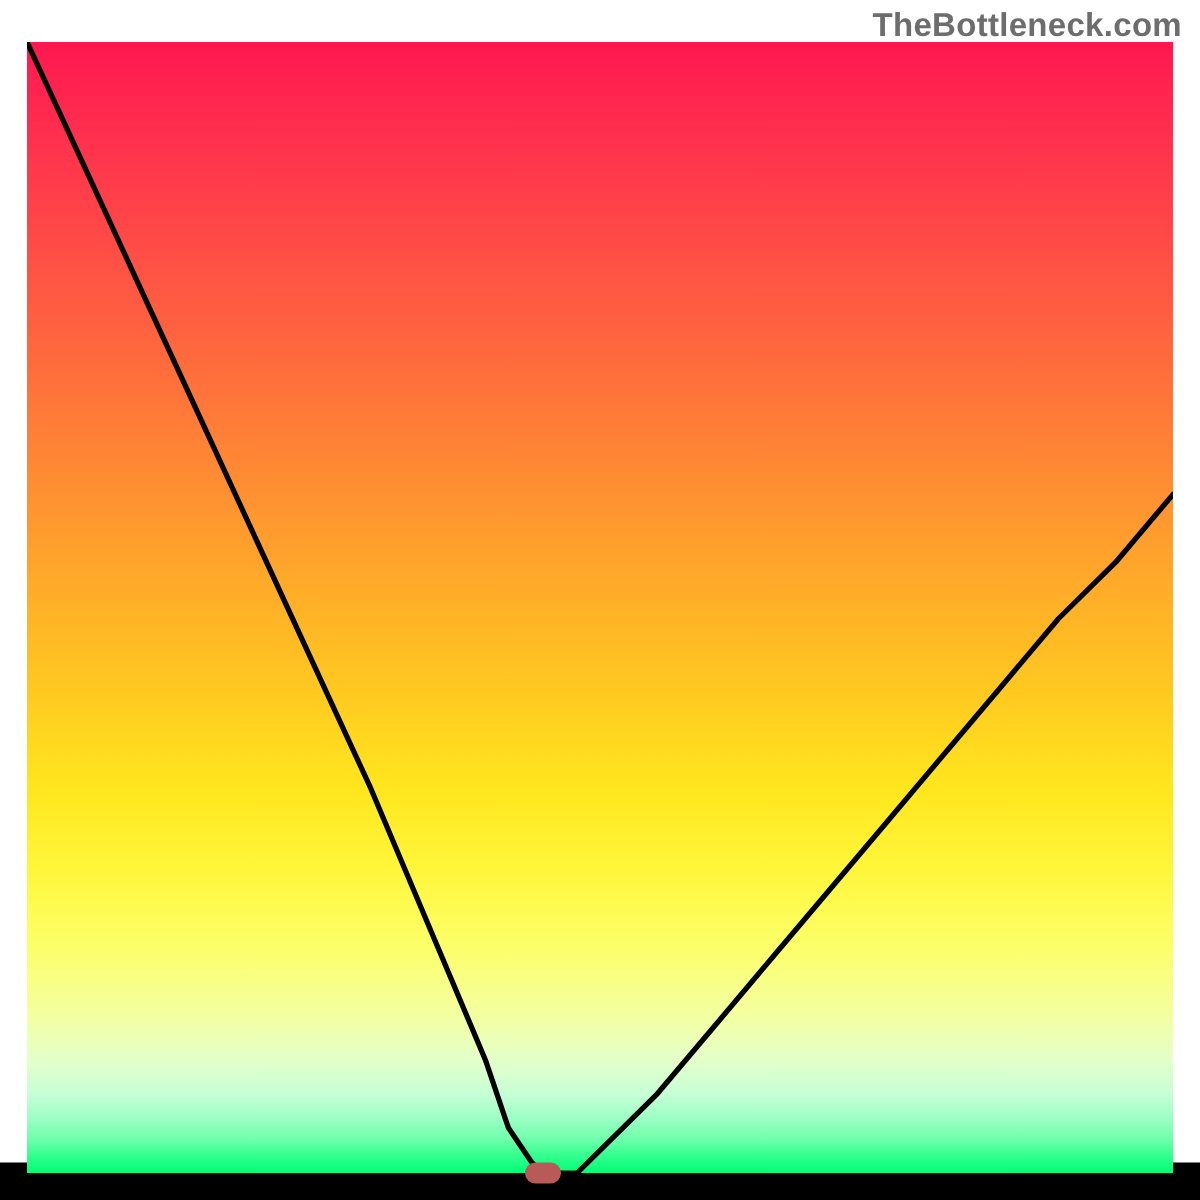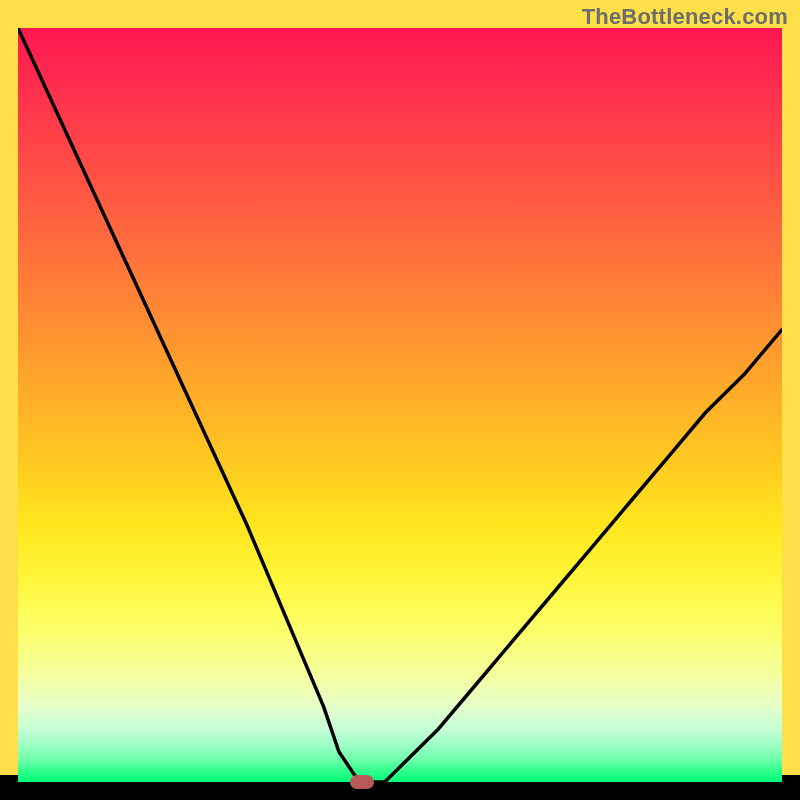--- a/index.html
+++ b/index.html
@@ -8,21 +8,21 @@
     width: 800px;
     height: 800px;
     background: #000;
     overflow: hidden;
     font-family: Arial, Helvetica, sans-serif;
   }
   .frame {
     position: relative;
     width: 800px;
     height: 775px;
-    background: #fde047;
+    background: #ffffff;
   }
   .watermark {
     position: absolute;
     top: 4px;
     right: 12px;
     color: #6d6d6d;
     font-size: 22px;
     font-weight: 600;
     letter-spacing: 0.2px;
     z-index: 5;

